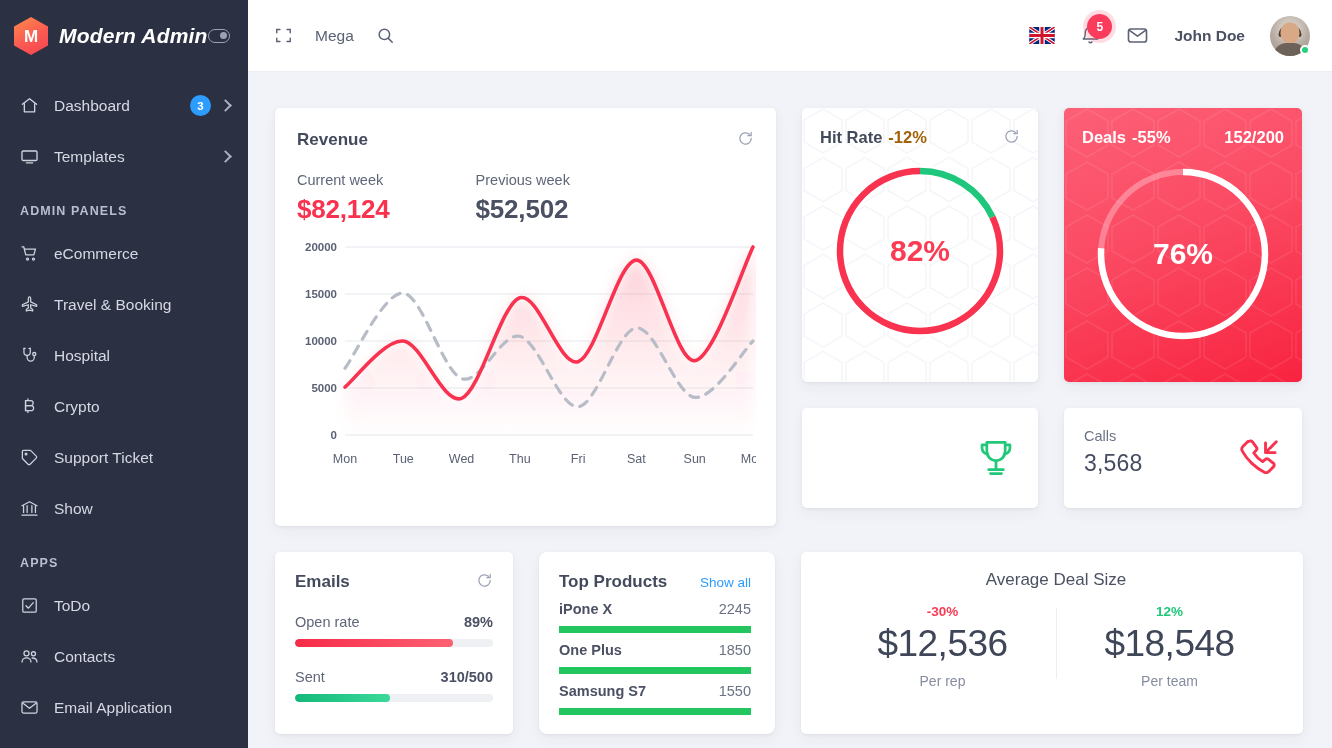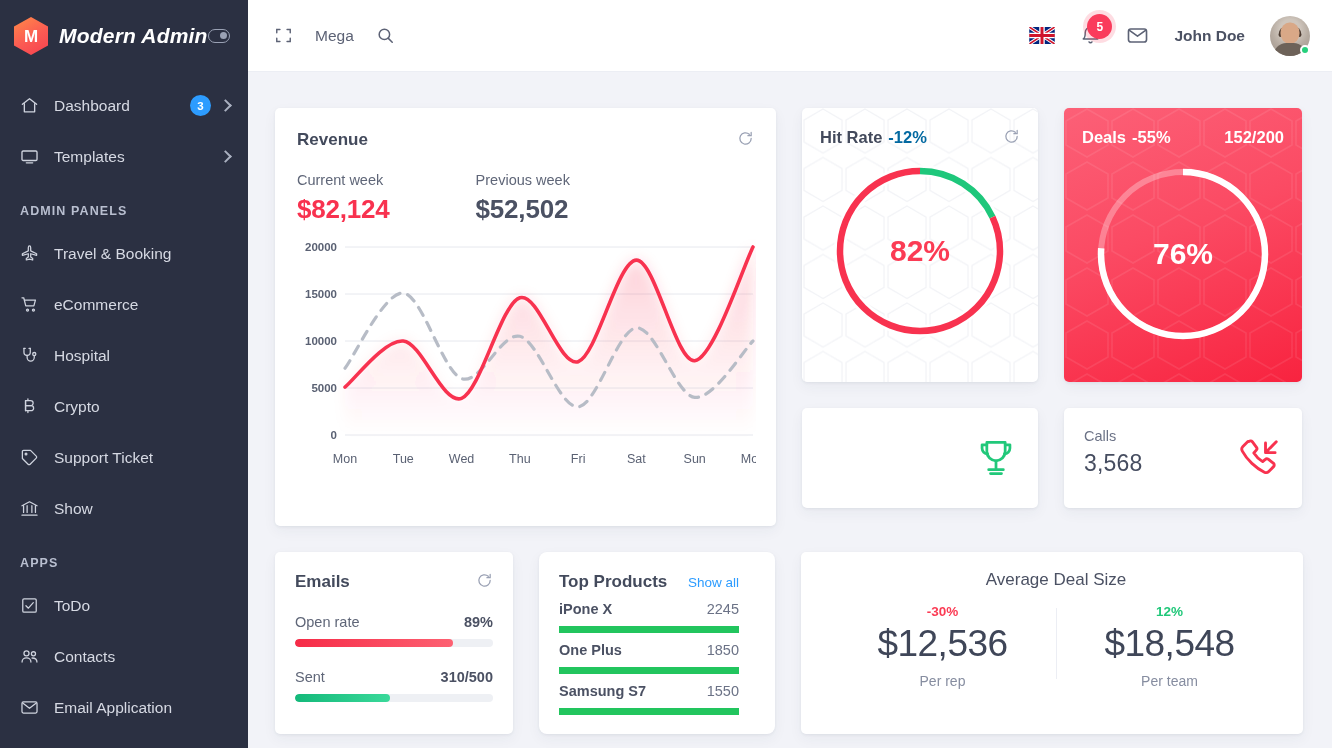--- a/index.html
+++ b/index.html
@@ -145,21 +145,21 @@
   .chart-wrap svg { display: block; }
 
   
   .hitrate {
     width: 236px; flex: 0 0 236px; height: 274px; padding: 20px 18px;
     position: relative; overflow: hidden;
   }
   .hex-bg { position: absolute; inset: 0; opacity: .55; }
   .hit-head { position: relative; display: flex; align-items: flex-start; }
   .hit-title { font-size: 16.5px; font-weight: bold; color: #434a5c; }
-  .hit-delta { font-size: 16.5px; font-weight: bold; color: #0369a1; margin-left: 6px; }
+  .hit-delta { font-size: 16.5px; font-weight: bold; color: #a16207; margin-left: 6px; }
   .donut-wrap { position: relative; display: flex; align-items: center; justify-content: center; margin-top: 12px; }
   .donut-center {
     position: absolute; left: 0; right: 0; top: 50%; transform: translateY(-50%);
     text-align: center; font-size: 30px; font-weight: 600; color: #fb3b54;
   }
 
   
   .deals {
     width: 238px; flex: 0 0 238px; height: 274px; padding: 20px 18px;
     position: relative; overflow: hidden; border-radius: 5px;
@@ -185,21 +185,21 @@
   .emails { width: 238px; flex: 0 0 238px; height: 182px; padding: 20px 20px; }
   .bar-row { display: flex; align-items: baseline; margin-top: 22px; }
   .bar-label { font-size: 14.5px; color: #5f6678; }
   .bar-val { margin-left: auto; font-size: 14.5px; font-weight: bold; color: #4b5163; }
   .bar-track { height: 8px; border-radius: 4px; background: #eef0f4; margin-top: 9px; overflow: hidden; }
   .bar-fill { height: 100%; border-radius: 4px; }
   .bar-fill.red { background: linear-gradient(90deg, #f62b47 0%, #fd6172 100%); }
   .bar-fill.green { background: linear-gradient(90deg, #14b97a 0%, #3ad99a 100%); }
 
   
-  .products { width: 236px; flex: 0 0 236px; height: 182px; padding: 20px 36px 0 20px; overflow: hidden; border-radius: 8px; }
+  .products { width: 236px; flex: 0 0 236px; height: 182px; padding: 20px 24px 0 20px; overflow: hidden; border-radius: 8px; }
   .prod-head { display: flex; align-items: baseline; }
   .prod-title { font-size: 17px; font-weight: bold; color: #434a5c; }
   .show-all { margin-left: auto; font-size: 13.5px; color: #2d9cff; cursor: pointer; }
   .prod-row {
     display: flex; align-items: center; height: 41px;
     border-bottom: 7px solid #22c55e; font-size: 14.5px;
   }
   .prod-row:first-of-type { margin-top: 8px; }
   .prod-name { font-weight: bold; color: #4b5163; }
   .prod-val { margin-left: auto; color: #6b7286; }
@@ -255,35 +255,35 @@
         </span>
         <span class="nav-label">Templates</span>
         <span class="nav-chevron only"></span>
       </div>
 
       <div class="nav-section">ADMIN PANELS</div>
 
       <div class="nav-item">
         <span class="nav-ico">
           <svg viewBox="0 0 24 24" fill="none" stroke="currentColor" stroke-width="1.6" stroke-linecap="round" stroke-linejoin="round">
-              <path d="M12 2.5c-1 0-1.5 1-1.5 2.2v4L3 12.3v2l7.5-2v4.2L8 18.4v1.8l4-1 4 1v-1.8l-2.5-1.9V12.3l7.5 2v-2l-7.5-3.6v-4C13.5 3.5 13 2.5 12 2.5z"></path>
-            </svg>
-        </span>
-        <span class="nav-label">Travel &amp; Booking</span>
-      </div>
-
-      <div class="nav-item">
-        <span class="nav-ico">
-          <svg viewBox="0 0 24 24" fill="none" stroke="currentColor" stroke-width="1.6" stroke-linecap="round" stroke-linejoin="round">
               <path d="M2.5 3.5h2.2l2.6 10.2h10.2l2-7.2H6.2"></path>
               <circle cx="9.5" cy="19" r="1.3"></circle>
               <circle cx="17" cy="19" r="1.3"></circle>
             </svg>
         </span>
         <span class="nav-label">eCommerce</span>
+      </div>
+
+      <div class="nav-item">
+        <span class="nav-ico">
+          <svg viewBox="0 0 24 24" fill="none" stroke="currentColor" stroke-width="1.6" stroke-linecap="round" stroke-linejoin="round">
+              <path d="M12 2.5c-1 0-1.5 1-1.5 2.2v4L3 12.3v2l7.5-2v4.2L8 18.4v1.8l4-1 4 1v-1.8l-2.5-1.9V12.3l7.5 2v-2l-7.5-3.6v-4C13.5 3.5 13 2.5 12 2.5z"></path>
+            </svg>
+        </span>
+        <span class="nav-label">Travel &amp; Booking</span>
       </div>
 
       <div class="nav-item">
         <span class="nav-ico">
           <svg viewBox="0 0 24 24" fill="none" stroke="currentColor" stroke-width="1.6" stroke-linecap="round" stroke-linejoin="round">
               <path d="M5 3v5a4 4 0 0 0 8 0V3"></path>
               <path d="M5 3h1.6M11.4 3H13"></path>
               <path d="M9 12v2.5a4.5 4.5 0 0 0 9 0V12"></path>
               <circle cx="18" cy="10.2" r="2"></circle>
             </svg>

